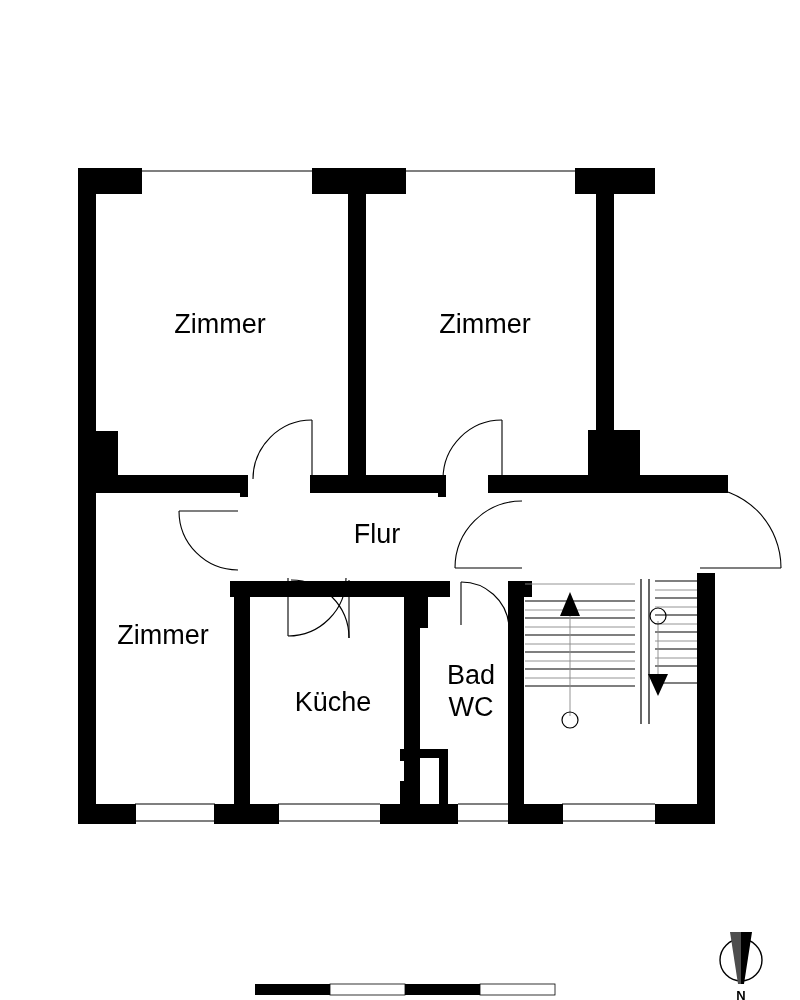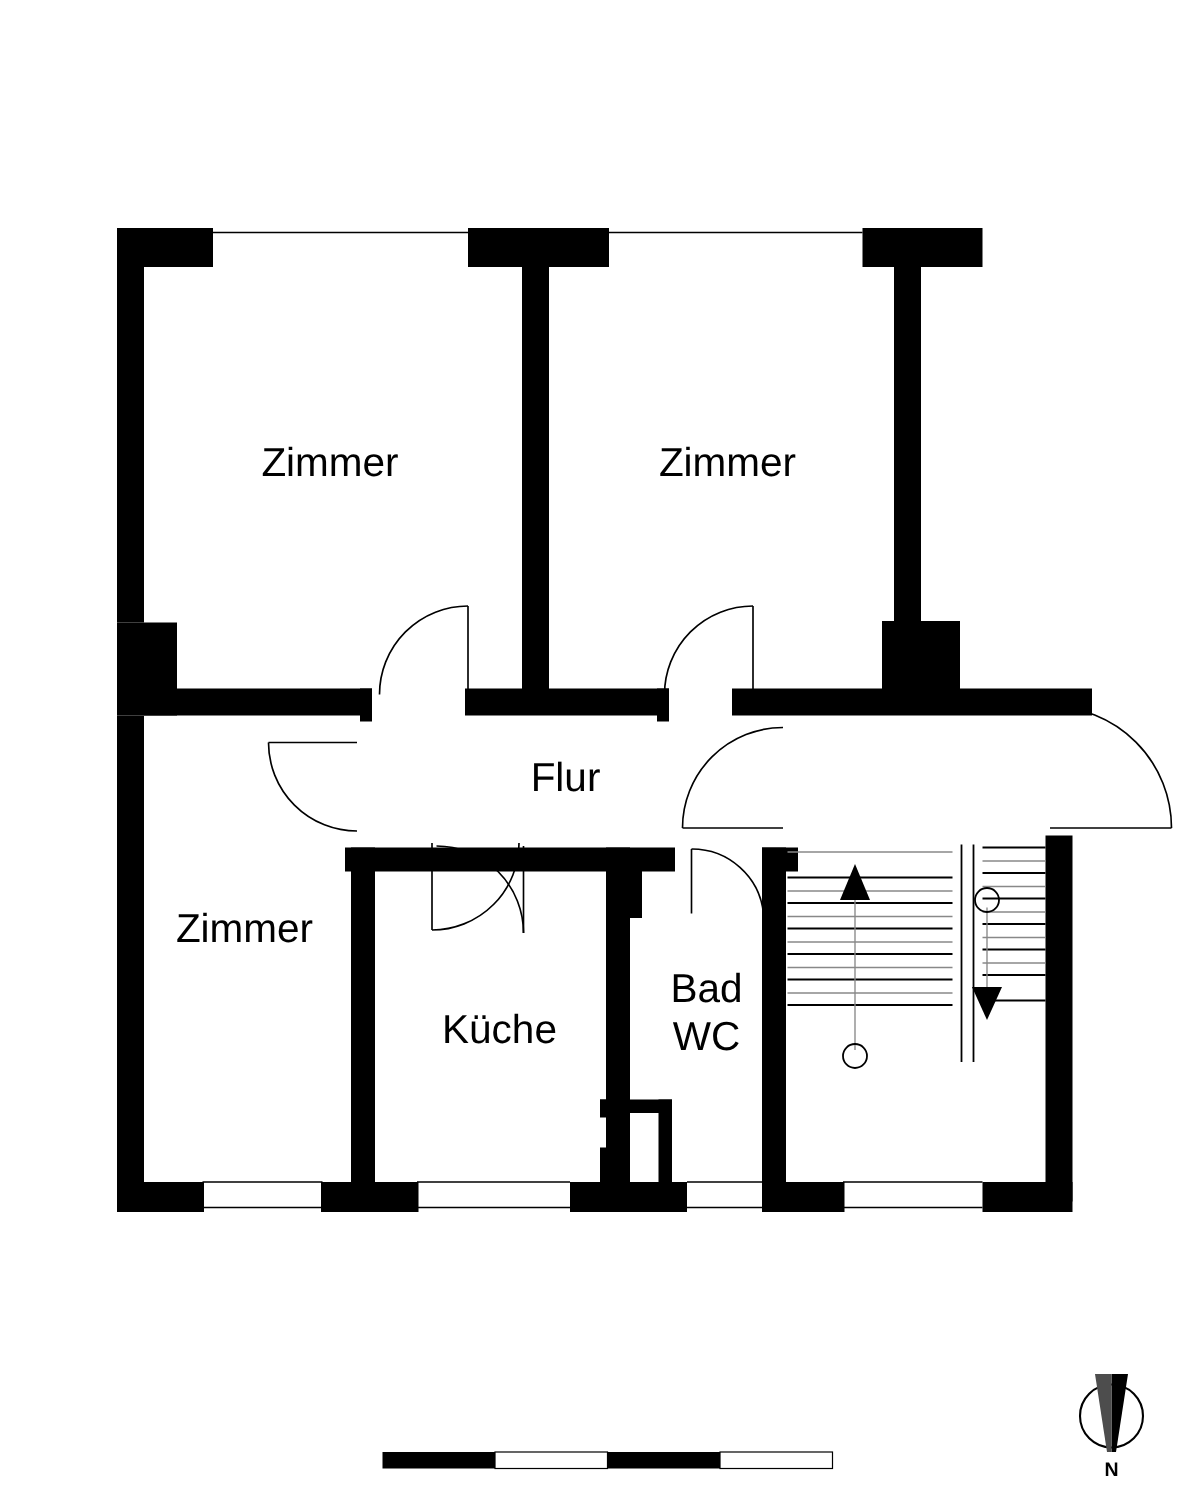--- a/index.html
+++ b/index.html
@@ -10,21 +10,21 @@
   }
   body {
     width: 800px;
     height: 1000px;
     font-family: "Liberation Sans", sans-serif;
     position: relative;
     overflow: hidden;
   }
   #plan-root {
     position: absolute;
-    left: 0; top: 0;
+    left: 0; top: 16px;
     width: 800px;
     height: 712px;
   }
   svg#floorplan {
     display: block;
     width: 800px;
     height: 1000px;
   }
   .room-label {
     font-family: "Liberation Sans", sans-serif;

